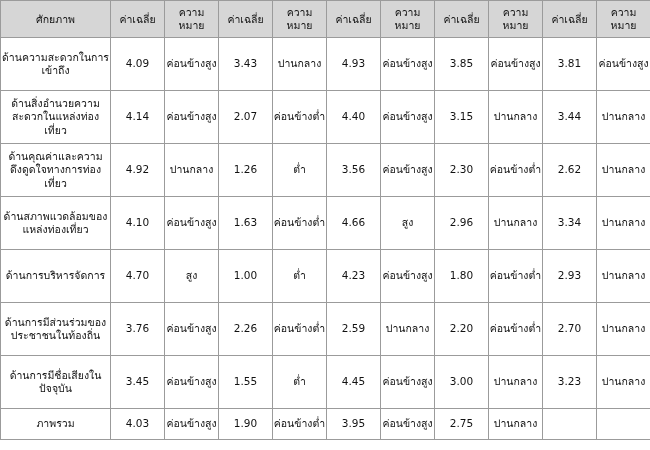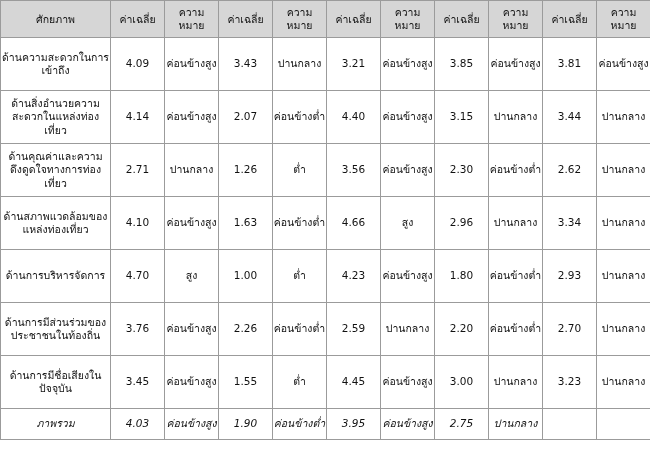--- a/index.html
+++ b/index.html
@@ -61,21 +61,21 @@
   td.mean-word {
     font-size: 10.5px;
     line-height: 1.3;
     padding: 2px 1px;
     margin-left: 28px;
   }
   .w-aspect { width: 110px; }
   .w-num { width: 54px; }
   .w-word { width: 54px; }
   .row-body td { height: 52px; }
-  .row-last td { height: 30px; font-style: italic; }
+  .row-last td { height: 30px; }
   .clip {
     position: absolute;
     left: 0;
     top: 0;
     width: 650px;
     height: 450px;
     overflow: hidden;
   }
 </style>
 </head>
@@ -110,21 +110,21 @@
             <td>ความหมาย</td>
             <td>ค่าเฉลี่ย</td>
             <td>ความหมาย</td>
           </tr>
           <tr class="row-body">
             <td class="aspect-cell">ด้านความสะดวกในการเข้าถึง</td>
             <td class="num">4.09</td>
             <td class="mean-word">ค่อนข้างสูง</td>
             <td class="num">3.43</td>
             <td class="mean-word">ปานกลาง</td>
-            <td class="num">3.21</td>
+            <td class="num">4.93</td>
             <td class="mean-word">ค่อนข้างสูง</td>
             <td class="num">3.85</td>
             <td class="mean-word">ค่อนข้างสูง</td>
             <td class="num">3.81</td>
             <td class="mean-word">ค่อนข้างสูง</td>
           </tr>
           <tr class="row-body">
             <td class="aspect-cell">ด้านสิ่งอำนวยความสะดวกในแหล่งท่องเที่ยว</td>
             <td class="num">4.14</td>
             <td class="mean-word">ค่อนข้างสูง</td>
@@ -132,21 +132,21 @@
             <td class="mean-word">ค่อนข้างต่ำ</td>
             <td class="num">4.40</td>
             <td class="mean-word">ค่อนข้างสูง</td>
             <td class="num">3.15</td>
             <td class="mean-word">ปานกลาง</td>
             <td class="num">3.44</td>
             <td class="mean-word">ปานกลาง</td>
           </tr>
           <tr class="row-body">
             <td class="aspect-cell">ด้านคุณค่าและความดึงดูดใจทางการท่องเที่ยว</td>
-            <td class="num">2.71</td>
+            <td class="num">4.92</td>
             <td class="mean-word">ปานกลาง</td>
             <td class="num">1.26</td>
             <td class="mean-word">ต่ำ</td>
             <td class="num">3.56</td>
             <td class="mean-word">ค่อนข้างสูง</td>
             <td class="num">2.30</td>
             <td class="mean-word">ค่อนข้างต่ำ</td>
             <td class="num">2.62</td>
             <td class="mean-word">ปานกลาง</td>
           </tr>

